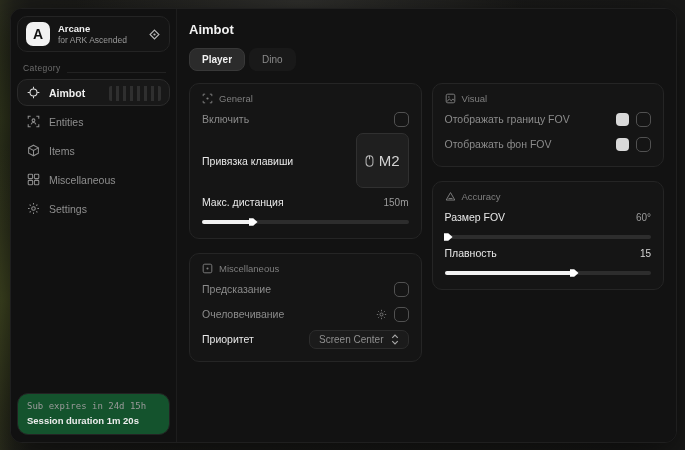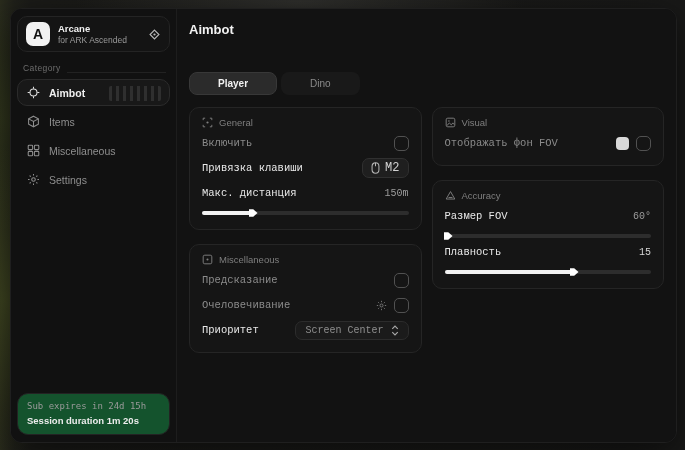--- a/index.html
+++ b/index.html
@@ -68,51 +68,51 @@
     padding:6px 9px; line-height:1.5;
   }
   .footer-line1 { font-family:"DejaVu Sans Mono", monospace; font-size:9px; color:#9a9a9a; }
   .footer-line2 { font-size:9.5px; font-weight:bold; color:#ededed; }
 
   
   .main { flex:1; background:#121212; padding:13px 12px 12px 12px; display:flex; flex-direction:column; }
   .page-title { font-size:13px; font-weight:bold; color:#f2f2f2; }
   .tabs { display:flex; gap:4px; margin-top:11px; }
   .tab {
-    font-size:10px; padding:5px 28px; border-radius:8px; cursor:pointer;
-    background:#191919; color:#8b8b8b; border:1px solid transparent;margin-top:24px;
+    font-size:10px; padding:5px 12px; border-radius:8px; cursor:pointer;
+    background:#191919; color:#8b8b8b; border:1px solid transparent;
   }
   .tab.active { background:#2b2b2b; color:#f2f2f2; border-color:#383838; font-weight:bold; }
 
   .columns { display:flex; gap:10px; margin-top:12px; align-items:flex-start; }
   .col { flex:1; display:flex; flex-direction:column; gap:14px; }
 
   .panel {
     background:#151515; border:1px solid #252525; border-radius:10px;
     padding:9px 12px 11px 12px;
   }
   .panel-header { display:flex; align-items:center; gap:6px; color:#7f7f7f; font-size:9.5px; margin-bottom:4px; }
   .panel-header .ph-icon { display:flex; color:#7f7f7f; }
 
-  .row { display:flex; align-items:center; justify-content:space-between; min-height:22px; margin-top:3px;font-family:Liberation Mono, monospace; }
+  .row { display:flex; align-items:center; justify-content:space-between; min-height:22px; margin-top:3px; }
   .row-label { font-size:10.5px; color:#e8e8e8; }
   .row-label.dim { color:#8b8b8b; }
   .row-right { display:flex; align-items:center; gap:7px; }
   .row-value { font-size:10px; color:#9c9c9c; }
   .row-value.bright { color:#d6d6d6; }
 
   .checkbox {
     width:15px; height:15px; border:1.5px solid #515151; border-radius:5px;
     background:transparent; cursor:pointer; flex:0 0 15px;
   }
   .swatch { width:13px; height:13px; border-radius:4px; background:#d9d9d9; cursor:pointer; }
 
   .keybind-btn {
     display:flex; align-items:center; gap:5px; background:#1f1f1f; border:1px solid #303030;
-    border-radius:7px; padding:2px 8px; font-size:12px; color:#d2d2d2; cursor:pointer;
+    border-radius:7px; padding:18px 8px; font-size:15px; color:#d2d2d2; cursor:pointer;
   }
   .keybind-btn .kb-icon { display:flex; color:#b5b5b5; }
 
   .dropdown {
     display:flex; align-items:center; gap:7px; background:#1b1b1b; border:1px solid #2c2c2c;
     border-radius:7px; padding:3px 9px; font-size:10px; color:#8f8f8f; cursor:pointer;
   }
   .dropdown .dd-icon { display:flex; color:#a8a8a8; }
 
   .gear-mini { display:flex; color:#7d7d7d; }
@@ -157,20 +157,30 @@
         <span class="nav-icon">
           <svg width="13" height="13" viewBox="0 0 16 16" fill="none" stroke="currentColor" stroke-width="1.3">
             <circle cx="8" cy="8" r="4.3"></circle>
               <path d="M8 .8v2.6M8 12.6v2.6M.8 8h2.6M12.6 8h2.6"></path>
           </svg>
         </span>
         <span>Aimbot</span>
         <span class="nav-sheen"></span>
       </div>
 
+      <div class="nav-item">
+        <span class="nav-icon">
+          <svg width="13" height="13" viewBox="0 0 16 16" fill="none" stroke="currentColor" stroke-width="1.3">
+            <path d="M1.5 4.5v-3h3M11.5 1.5h3v3M14.5 11.5v3h-3M4.5 14.5h-3v-3"></path>
+              <circle cx="8" cy="6.5" r="1.7"></circle>
+              <path d="M5 11.5c.6-1.5 1.7-2.2 3-2.2s2.4.7 3 2.2"></path>
+          </svg>
+        </span>
+        <span>Entities</span>
+      </div>
 
       <div class="nav-item">
         <span class="nav-icon">
           <svg width="13" height="13" viewBox="0 0 16 16" fill="none" stroke="currentColor" stroke-width="1.3">
             <path d="M8 1.5 14 4.8v6.4L8 14.5 2 11.2V4.8Z"></path>
               <path d="M2 4.8 8 8l6-3.2M8 8v6.5"></path>
           </svg>
         </span>
         <span>Items</span>
       </div>
@@ -310,20 +320,27 @@
             <span class="ph-icon">
               <svg width="11" height="11" viewBox="0 0 14 14" fill="none" stroke="currentColor" stroke-width="1.2">
                 <rect x="1.5" y="1.5" width="11" height="11" rx="2"></rect>
                   <circle cx="5" cy="5" r="1" fill="currentColor" stroke="none"></circle>
                   <path d="M2.5 11l3-3.5 2.5 2.5 2-2.5 1.5 2"></path>
               </svg>
             </span>
             <span>Visual</span>
           </div>
 
+          <div class="row">
+            <span class="row-label dim">Отображать границу FOV</span>
+            <span class="row-right">
+              <span class="swatch"></span>
+              <span class="checkbox"></span>
+            </span>
+          </div>
 
           <div class="row">
             <span class="row-label dim">Отображать фон FOV</span>
             <span class="row-right">
               <span class="swatch"></span>
               <span class="checkbox"></span>
             </span>
           </div>
         </div>
 

